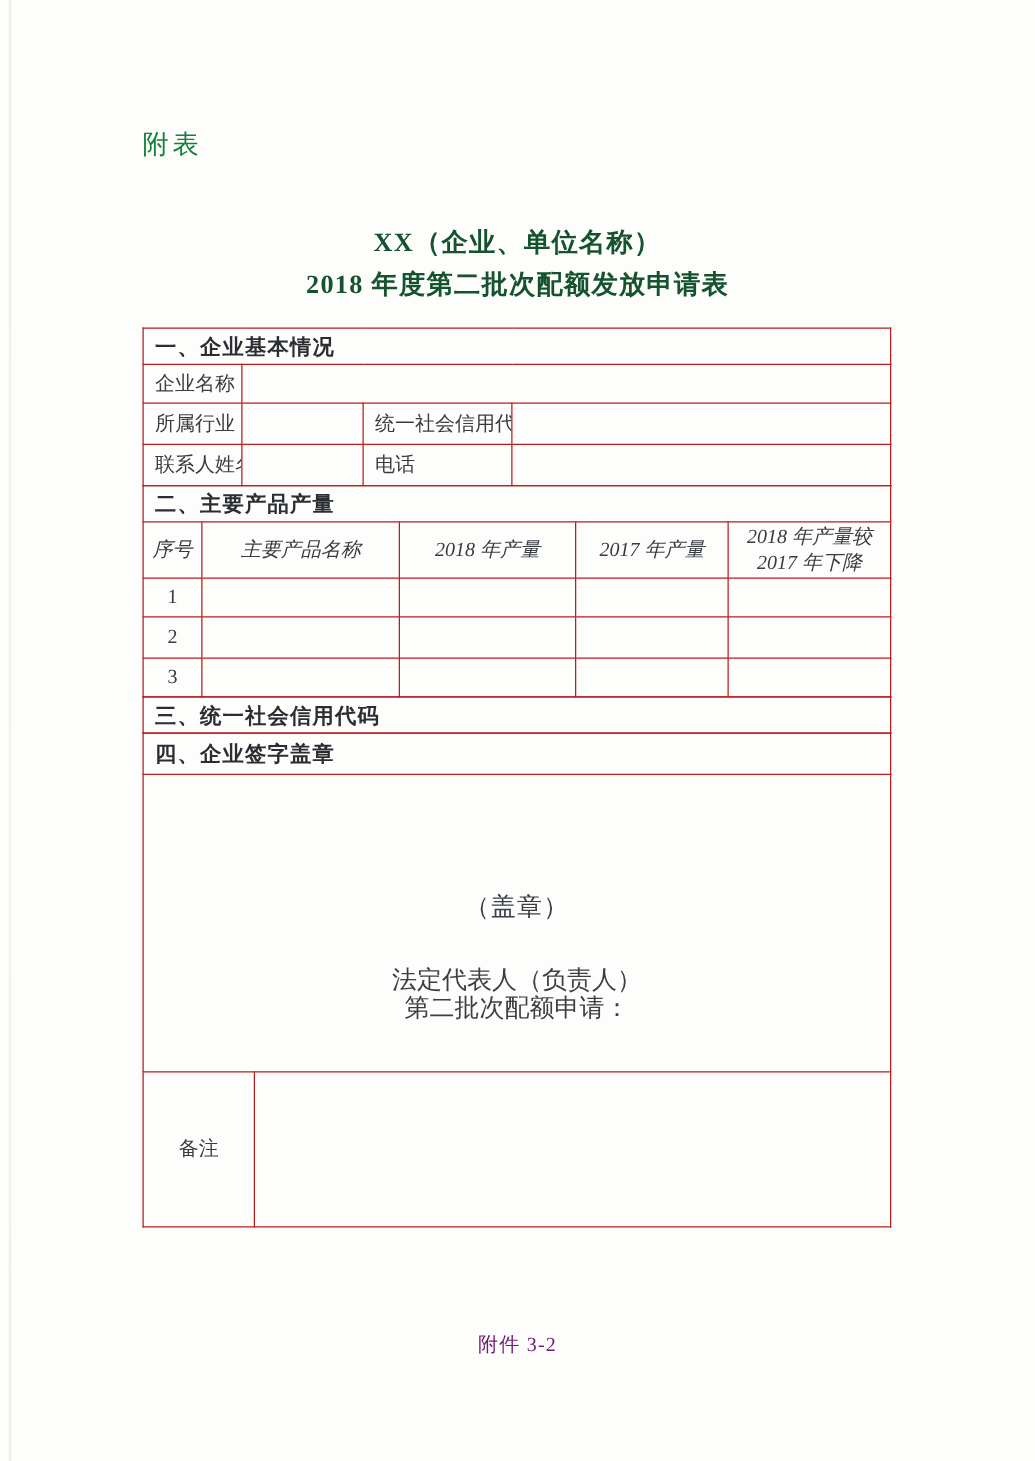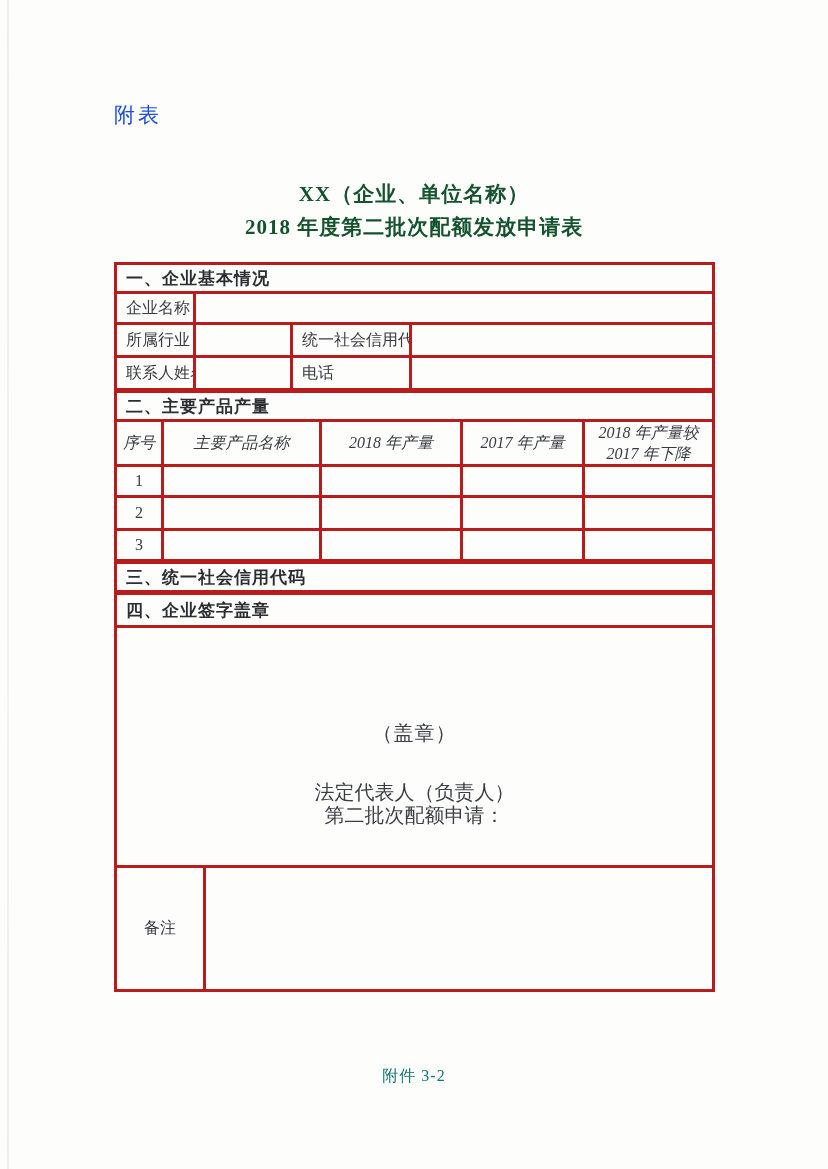--- a/index.html
+++ b/index.html
@@ -16,37 +16,37 @@
     overflow:hidden;
   }
   
   .scan-edge{
     position:absolute;left:7px;top:0;width:2px;height:1169px;
     background:linear-gradient(to bottom, #eceae4, #f2f0ea 60%, #eceae4);
     opacity:.8;
   }
   .corner-label{
     position:absolute;left:114px;top:101px;
-    font-size:21px;letter-spacing:3px;color:#1d4ed8;
+    font-size:21px;letter-spacing:3px;color:#15803d;
   }
   .title-block{
     position:absolute;left:115px;top:178px;width:598px;
     text-align:center;font-weight:bold;color:#14532d;
     font-size:21px;line-height:33px;letter-spacing:1px;
   }
   .form-wrap{
     position:absolute;left:114px;top:262px;width:598px;
   }
   table.sect{
     border-collapse:collapse;table-layout:fixed;width:598px;
     margin-top:-1px;
   }
   table.sect:first-child{margin-top:0;}
   .sect td{
-    border:3px solid #b91c1c;
+    border:1px solid #b91c1c;
     padding:0 0 0 9px;
     font-size:16px;color:#383c41;
     vertical-align:middle;
     overflow:hidden;white-space:nowrap;margin-left:17px;
   }
   td.sec-head{
     font-weight:bold;font-size:17px;color:#2a2d32;
     letter-spacing:1px;padding-left:9px;
   }
   tr.h-sechead{height:29px;}
@@ -61,21 +61,21 @@
     height:237px;vertical-align:top !important;
     text-align:center;padding:0 !important;
   }
   .sig-inner{padding-top:92px;font-size:20px;color:#3b3f44;}
   .sig-seal{margin-bottom:34px;letter-spacing:1px;}
   .sig-rep{line-height:23px;}
   tr.h-remarks{height:124px;}
   td.remarks-label{text-align:center;padding:0 2px;}
   .footer-note{
     position:absolute;left:0;top:1066px;width:828px;
-    text-align:center;font-size:16px;color:#0f766e;letter-spacing:1px;
+    text-align:center;font-size:16px;color:#701a75;letter-spacing:1px;
   }
 </style>
 </head>
 <body>
 
 <div class="page">
   <div class="scan-edge"></div>
 
   <div class="corner-label">附表</div>
 

